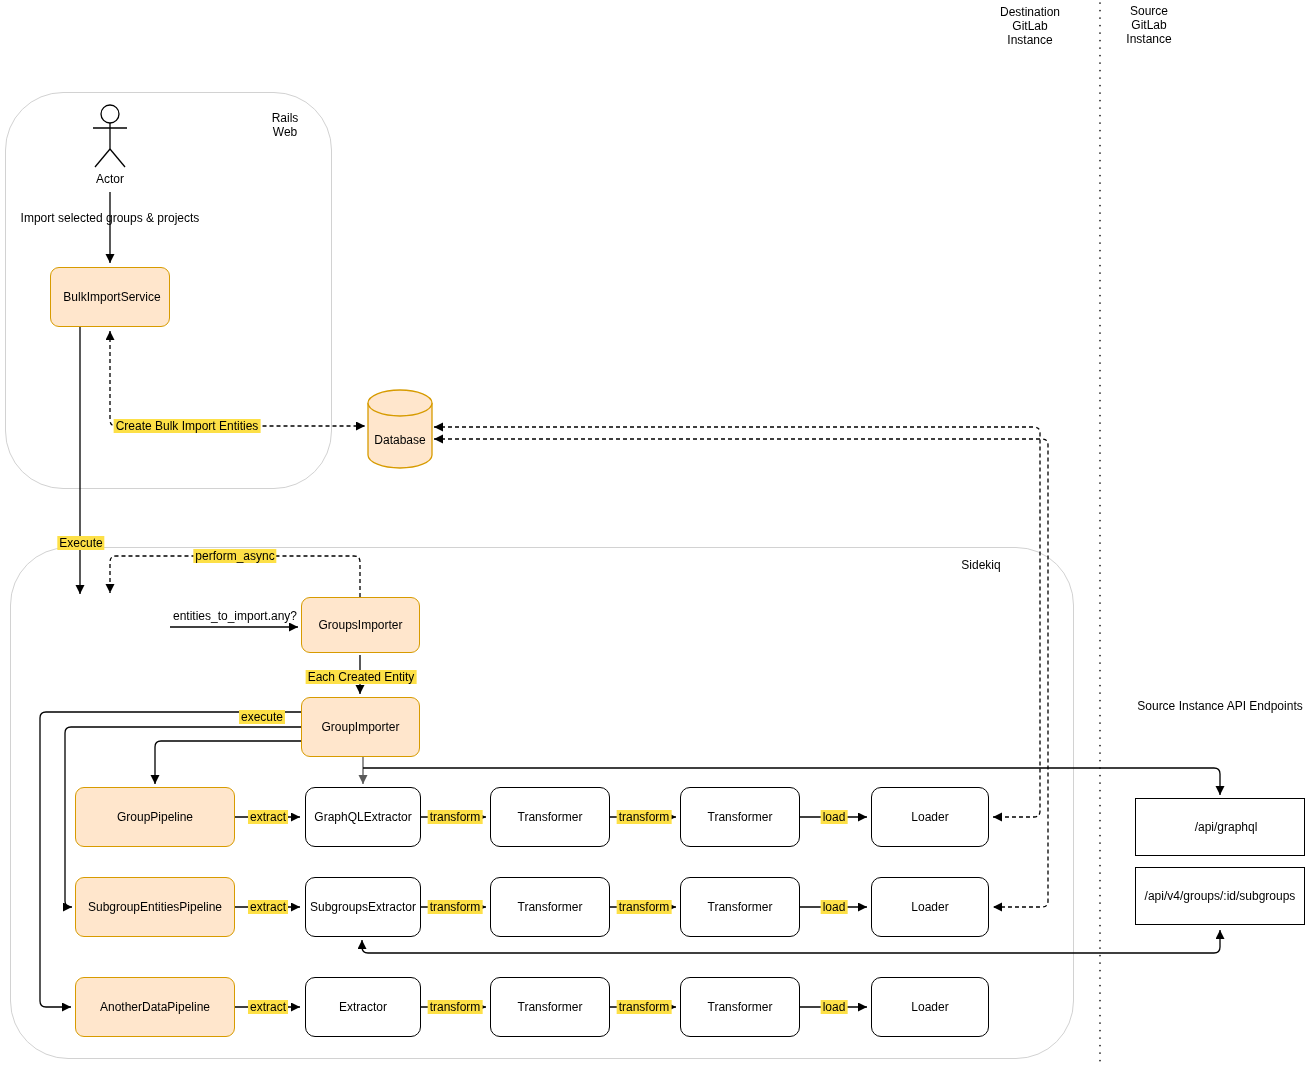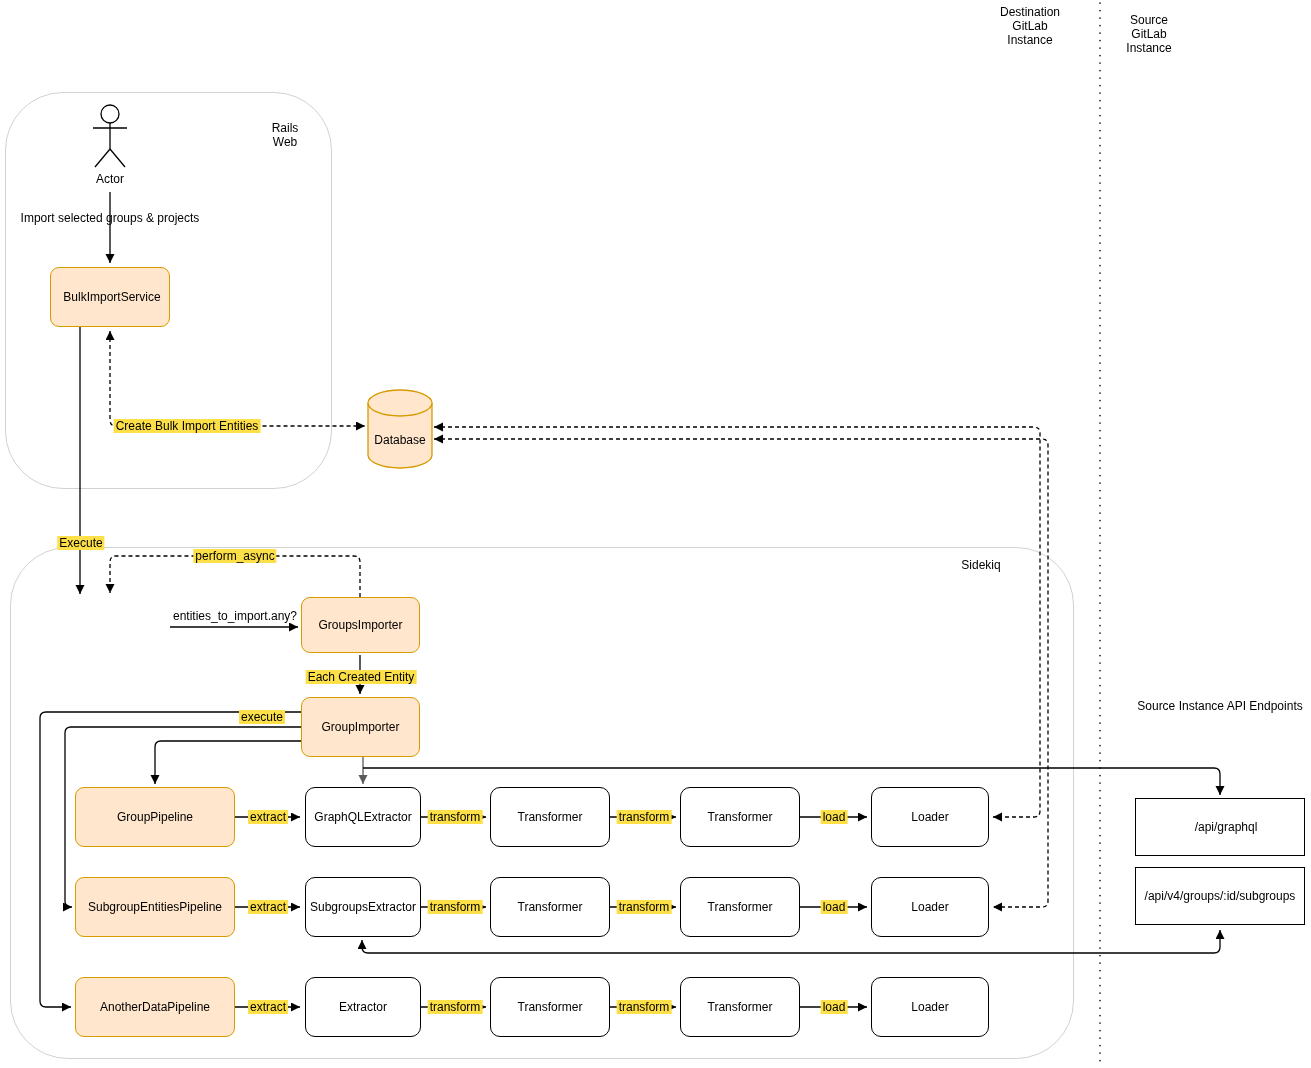--- a/index.html
+++ b/index.html
@@ -97,22 +97,22 @@
     <path class="edge" d="M363,768 L1214,768 Q1220,768 1220,774 L1220,795" marker-end="url(#ab)"></path>
     <path class="edge" d="M362,940 L362,947 Q362,953 368,953 L1214,953 Q1220,953 1220,947 L1220,930" marker-start="url(#abr)" marker-end="url(#ab)"></path>
 
     <path class="edge dashed" d="M110,331 L110,420 Q110,426 116,426 L365,426" marker-start="url(#abr)" marker-end="url(#ab)"></path>
     <path class="edge dashed" d="M360,597 L360,562 Q360,556 354,556 L116,556 Q110,556 110,562 L110,593" marker-end="url(#ab)"></path>
     <path class="edge dashed" d="M434,427 L1034,427 Q1040,427 1040,433 L1040,811 Q1040,817 1034,817 L993,817" marker-start="url(#abr)" marker-end="url(#ab)"></path>
     <path class="edge dashed" d="M434,439 L1042,439 Q1048,439 1048,445 L1048,901 Q1048,907 1042,907 L993,907" marker-start="url(#abr)" marker-end="url(#ab)"></path>
   </svg>
 
   <div class="rlabel center" style="left:1030px;top:5px;width:74px;transform:translateX(-50%);">Destination GitLab Instance</div>
-  <div class="rlabel center" style="left:1149px;top:13px;width:74px;transform:translateX(-50%);text-align:center;">Source GitLab Instance</div>
-  <div class="rlabel center" style="left:285px;top:121px;width:46px;transform:translateX(-50%);">Rails Web</div>
+  <div class="rlabel center" style="left:1149px;top:4px;width:74px;transform:translateX(-50%);text-align:center;">Source GitLab Instance</div>
+  <div class="rlabel center" style="left:285px;top:111px;width:46px;transform:translateX(-50%);">Rails Web</div>
   <div class="rlabel" style="left:981px;top:565px;transform:translate(-50%,-50%);white-space:nowrap;">Sidekiq</div>
   <div class="rlabel" style="left:1220px;top:706px;transform:translate(-50%,-50%);white-space:nowrap;">Source Instance API Endpoints</div>
   <div class="rlabel" style="left:110px;top:179px;transform:translate(-50%,-50%);">Actor</div>
   <div class="rlabel" style="left:400px;top:440px;transform:translate(-50%,-50%);z-index:2;">Database</div>
 
   <div class="node orange" style="left:50px;top:267px;width:120px;height:60px;padding-left:6px;">BulkImportService</div>
   <div class="node orange" style="left:301px;top:597px;width:119px;height:56px;">GroupsImporter</div>
   <div class="node orange" style="left:301px;top:697px;width:119px;height:60px;">GroupImporter</div>
 
   <div class="node orange col-pipe row1">GroupPipeline</div>

